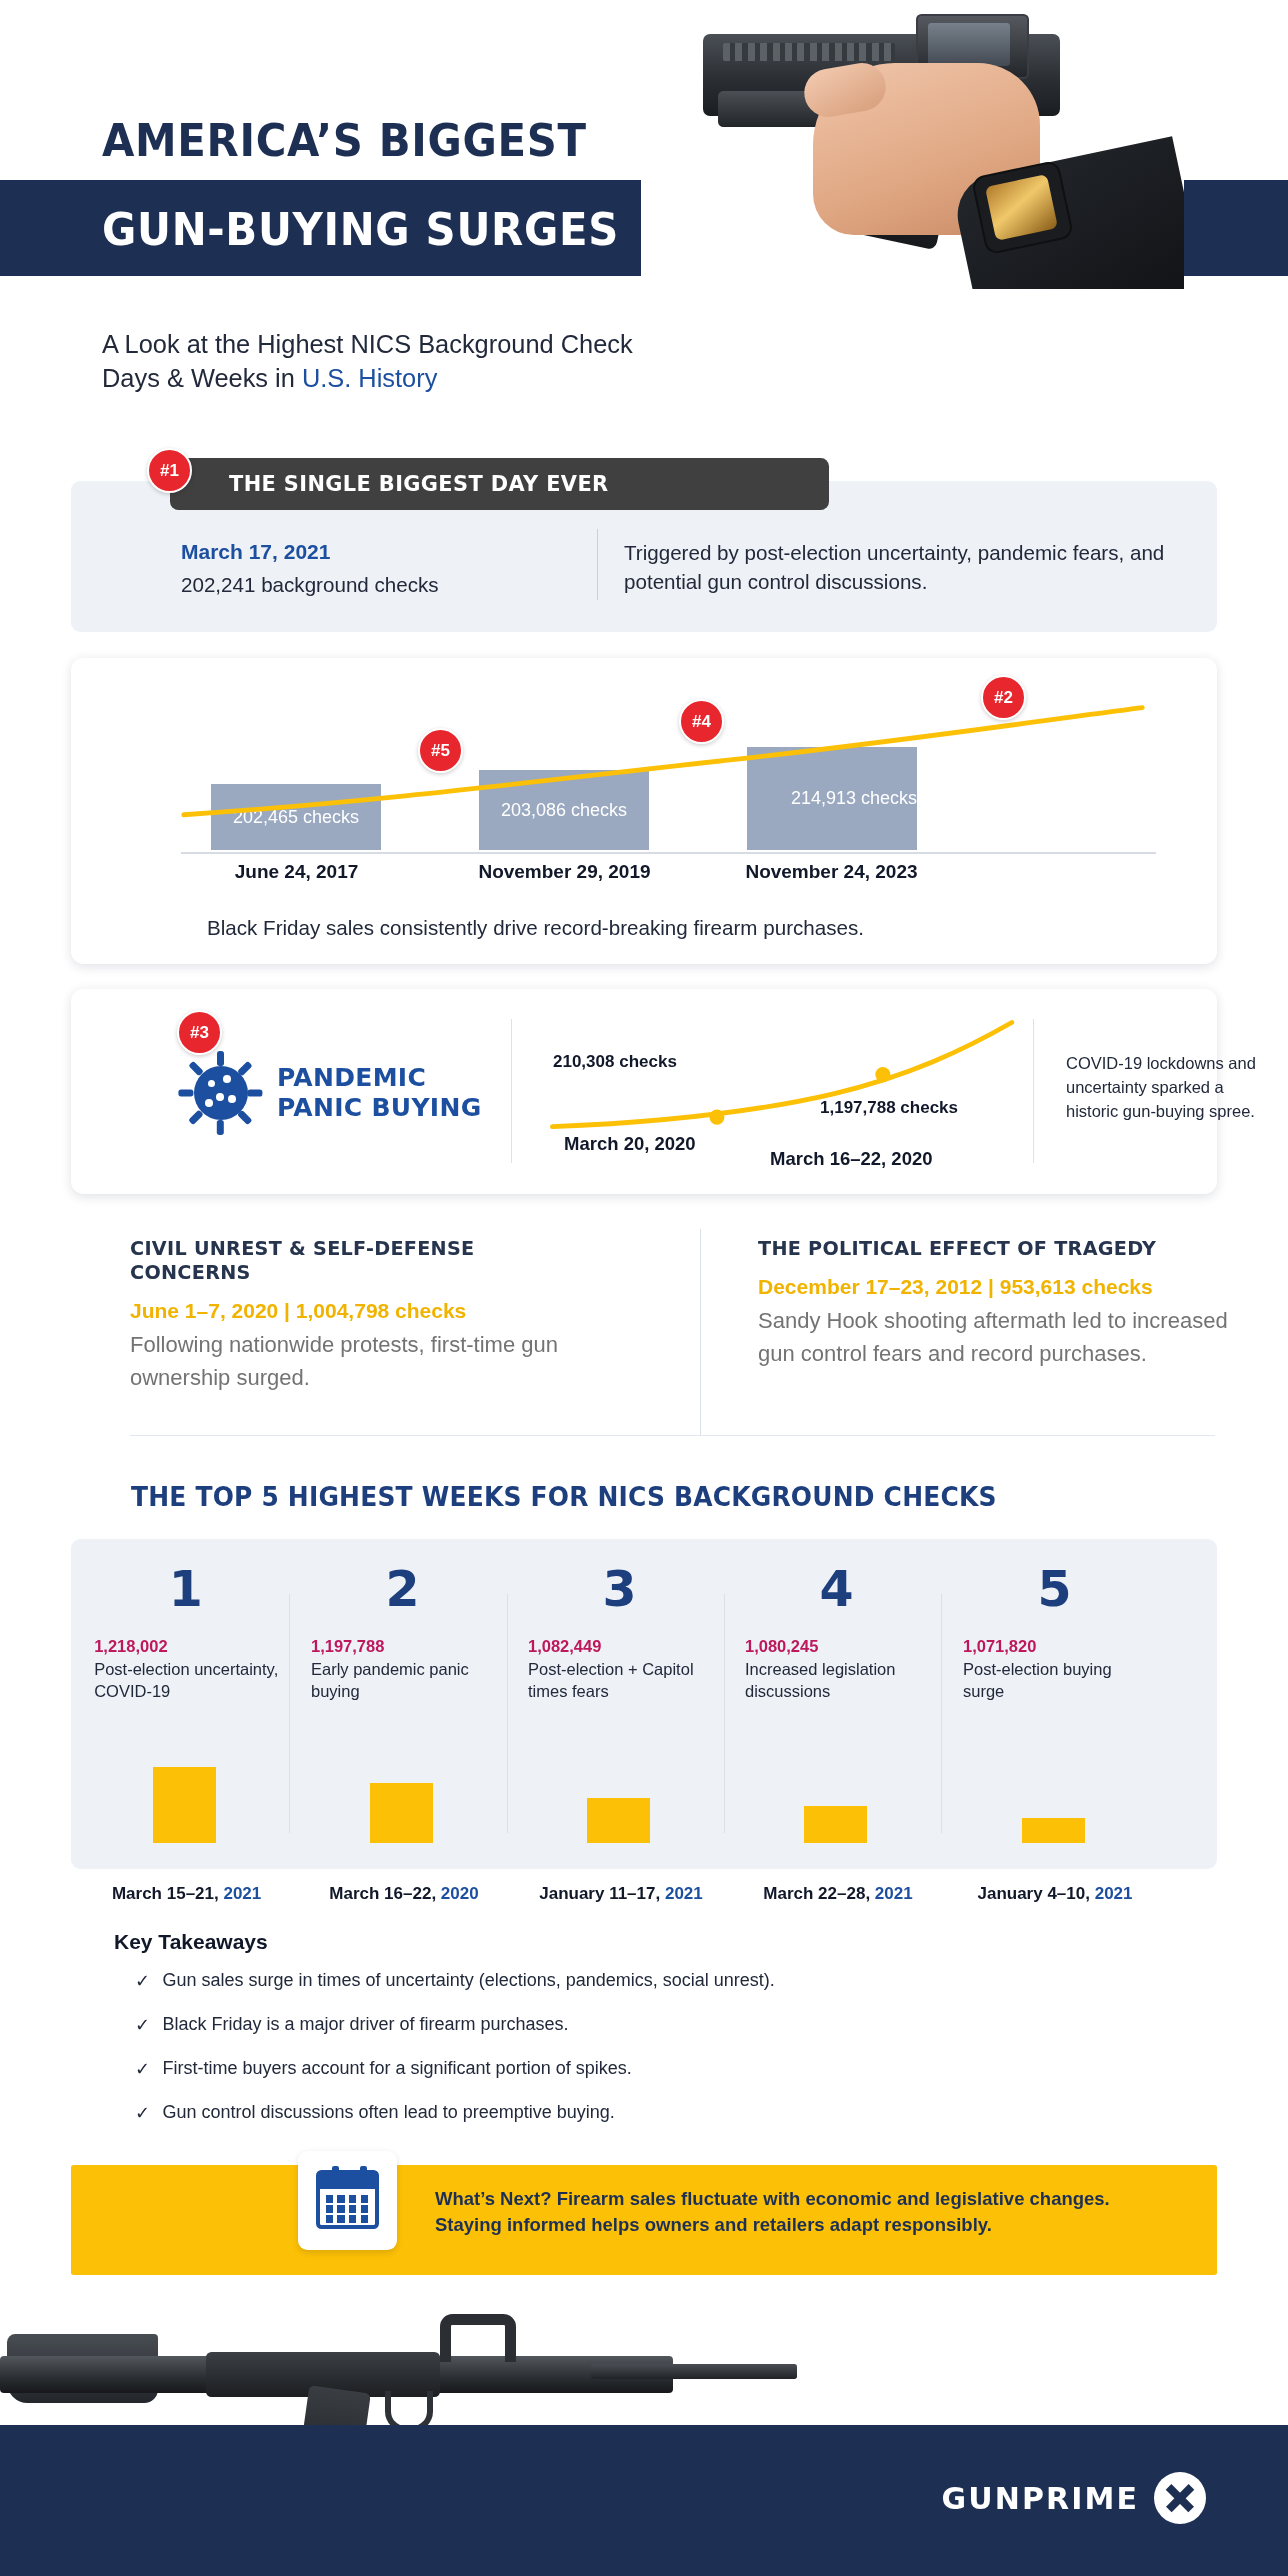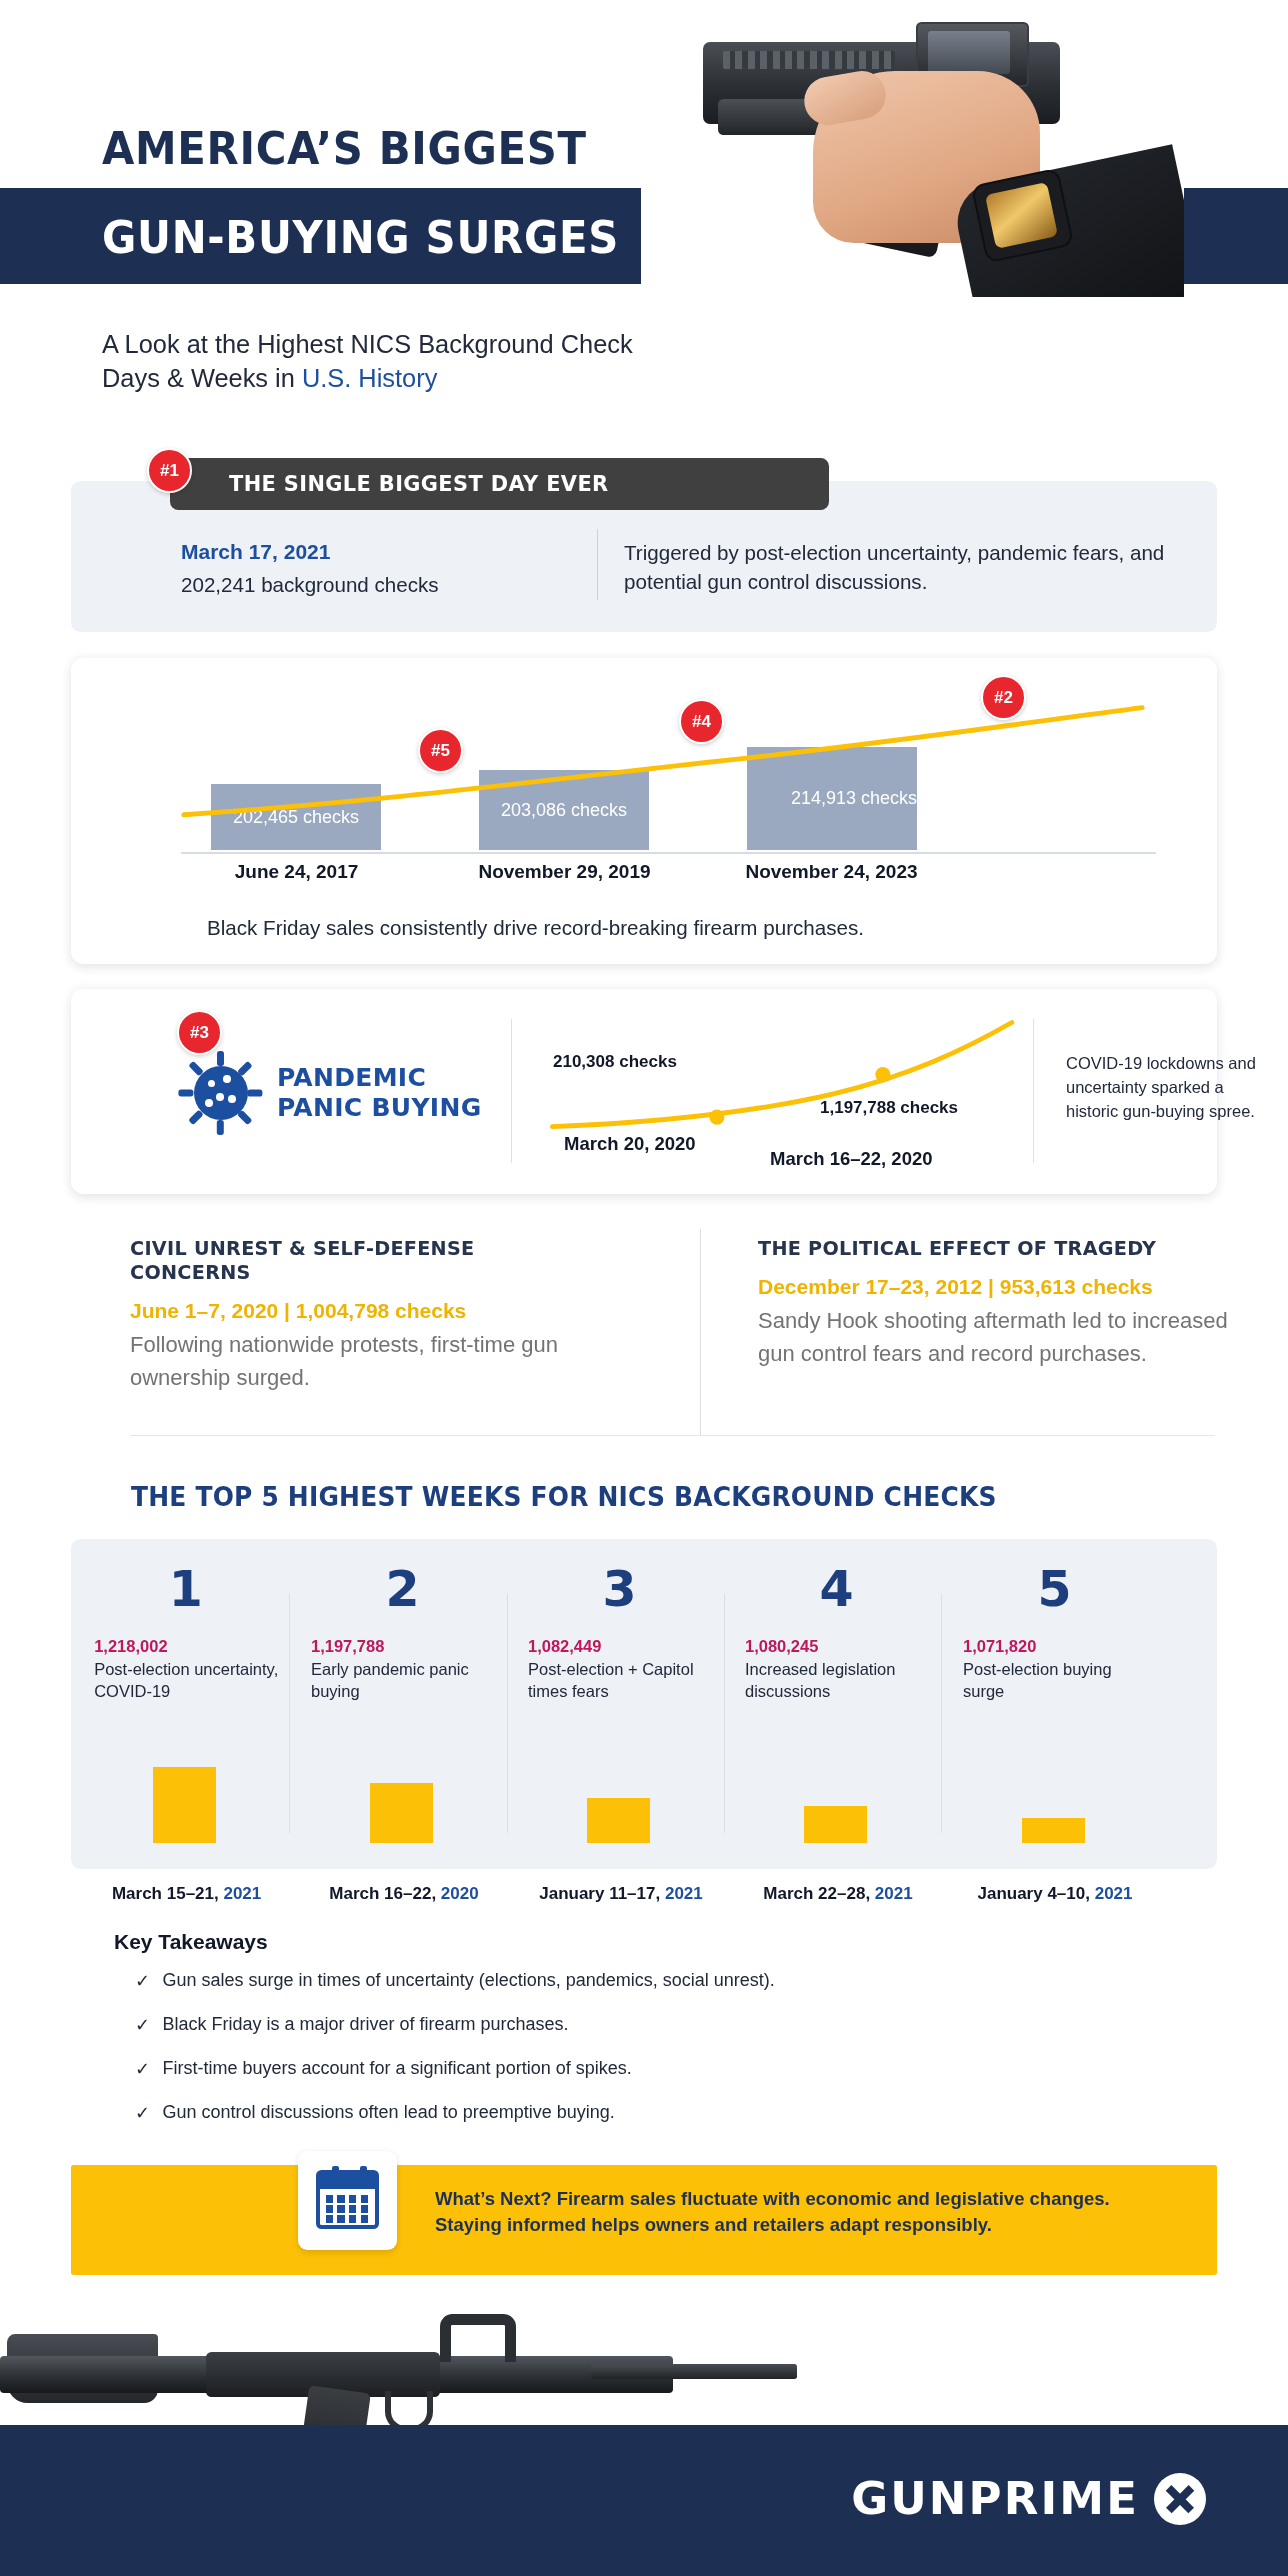--- a/index.html
+++ b/index.html
@@ -15,21 +15,20 @@
     background: #ffffff;
     overflow: hidden;
   }
 
   
   .hero {
     position: relative;
     width: 1184px;
     height: 316px;
     background: #ffffff;
-    margin-top: 8px;
   }
   .hero-band {
     position: absolute;
     left: 0; top: 180px;
     width: 1288px; height: 96px;
     background: #1d3054;
   }
   .hero-title1 {
     position: absolute;
     left: 102px; top: 114px;
@@ -614,21 +613,21 @@
   .brand {
     position: absolute;
     right: 82px; top: 2472px;
     display: flex;
     align-items: center;
     gap: 15px;
   }
   .brand-text {
     font-family: "DejaVu Sans", sans-serif;
     font-weight: bold;
-    font-size: 45px;
+    font-size: 30px;
     letter-spacing: 2.1px;
     color: #ffffff;
   }
   .brand-mark {
     width: 52px; height: 52px;
     border-radius: 50%;
     background: #ffffff;
     position: relative;
   }
   .brand-mark:before, .brand-mark:after {

